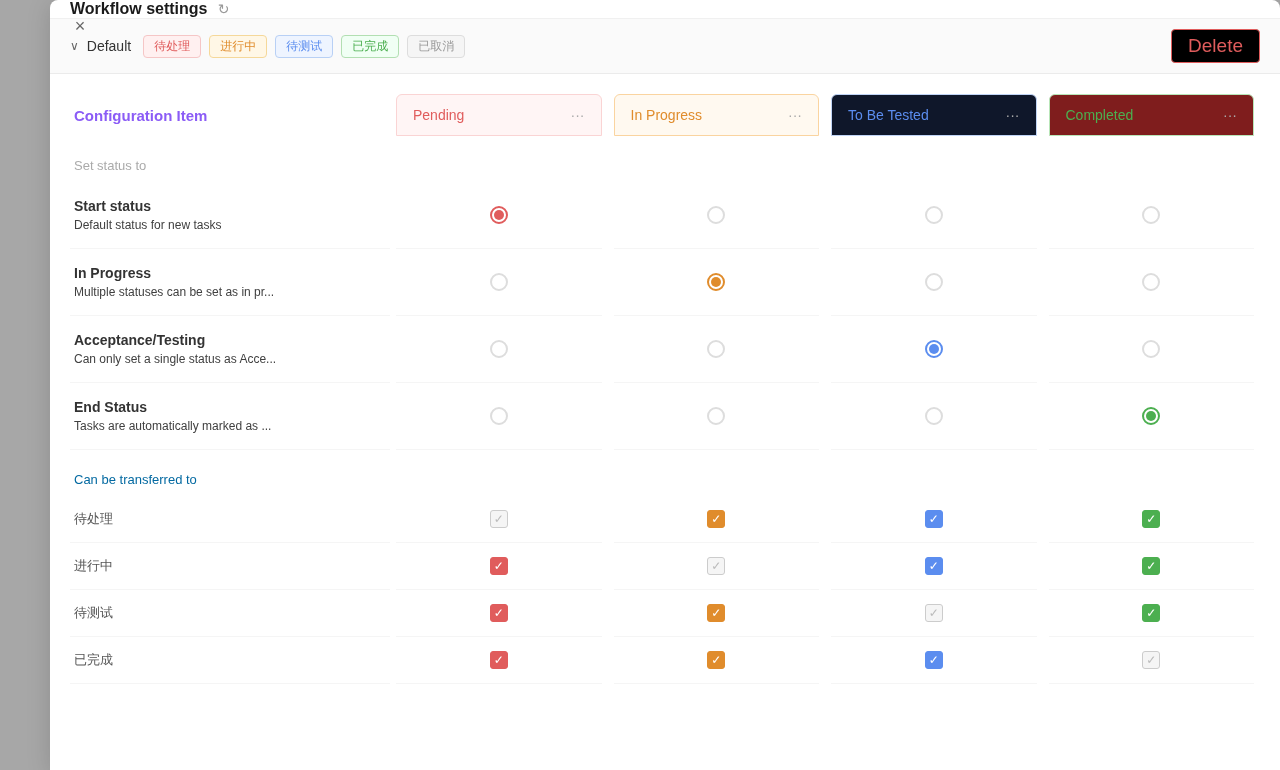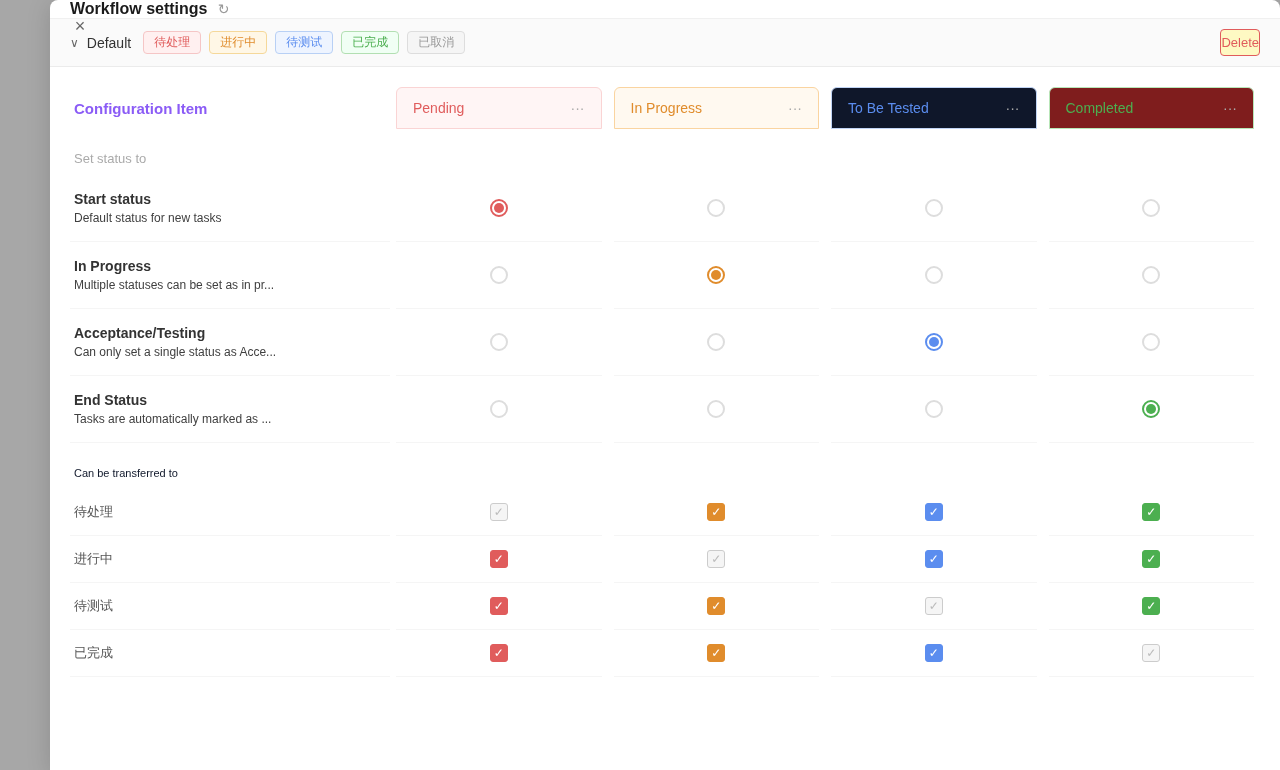--- a/index.html
+++ b/index.html
@@ -100,26 +100,26 @@
     }
 
     .tag-pending { background: #fff0f0; color: #e05c5c; border: 1px solid #f5c6c6; }
     .tag-inprogress { background: #fff7e6; color: #e08c2c; border: 1px solid #f5d89a; }
     .tag-tobetested { background: #eef4ff; color: #5b8def; border: 1px solid #b8d0f5; }
     .tag-completed { background: #f0fff4; color: #4caf50; border: 1px solid #b2dfb2; }
     .tag-cancelled { background: #f5f5f5; color: #999; border: 1px solid #ddd; }
 
     .delete-btn {
       margin-left: auto;
-      padding: 5px 0;
+      padding: 5px 16px;
       border: 1px solid #e05c5c;
       color: #e05c5c;
-      background: #fef9c3;
+      background: #000000;
       border-radius: 4px;
-      font-size: 13px;
+      font-size: 19px;
       cursor: pointer;
     }
 
     .content-area {
       flex: 1;
       overflow-y: auto;
       padding: 20px;
     }
 
     .grid-container {
@@ -307,22 +307,22 @@
       font-size: 13px;
       color: #aaa;
     }
 
     .can-transfer-row {
       grid-column: 1 / -1;
       padding: 20px 4px 8px 4px;
     }
 
     .can-transfer-label {
-      font-size: 11px;
-      color: #0f172a;
+      font-size: 13px;
+      color: #0369a1;
     }
   </style>
 </head>
 <body>
 
 <div class="overlay-bg"></div>
 
 <div class="modal">
 
   <span class="close-btn">×</span>

